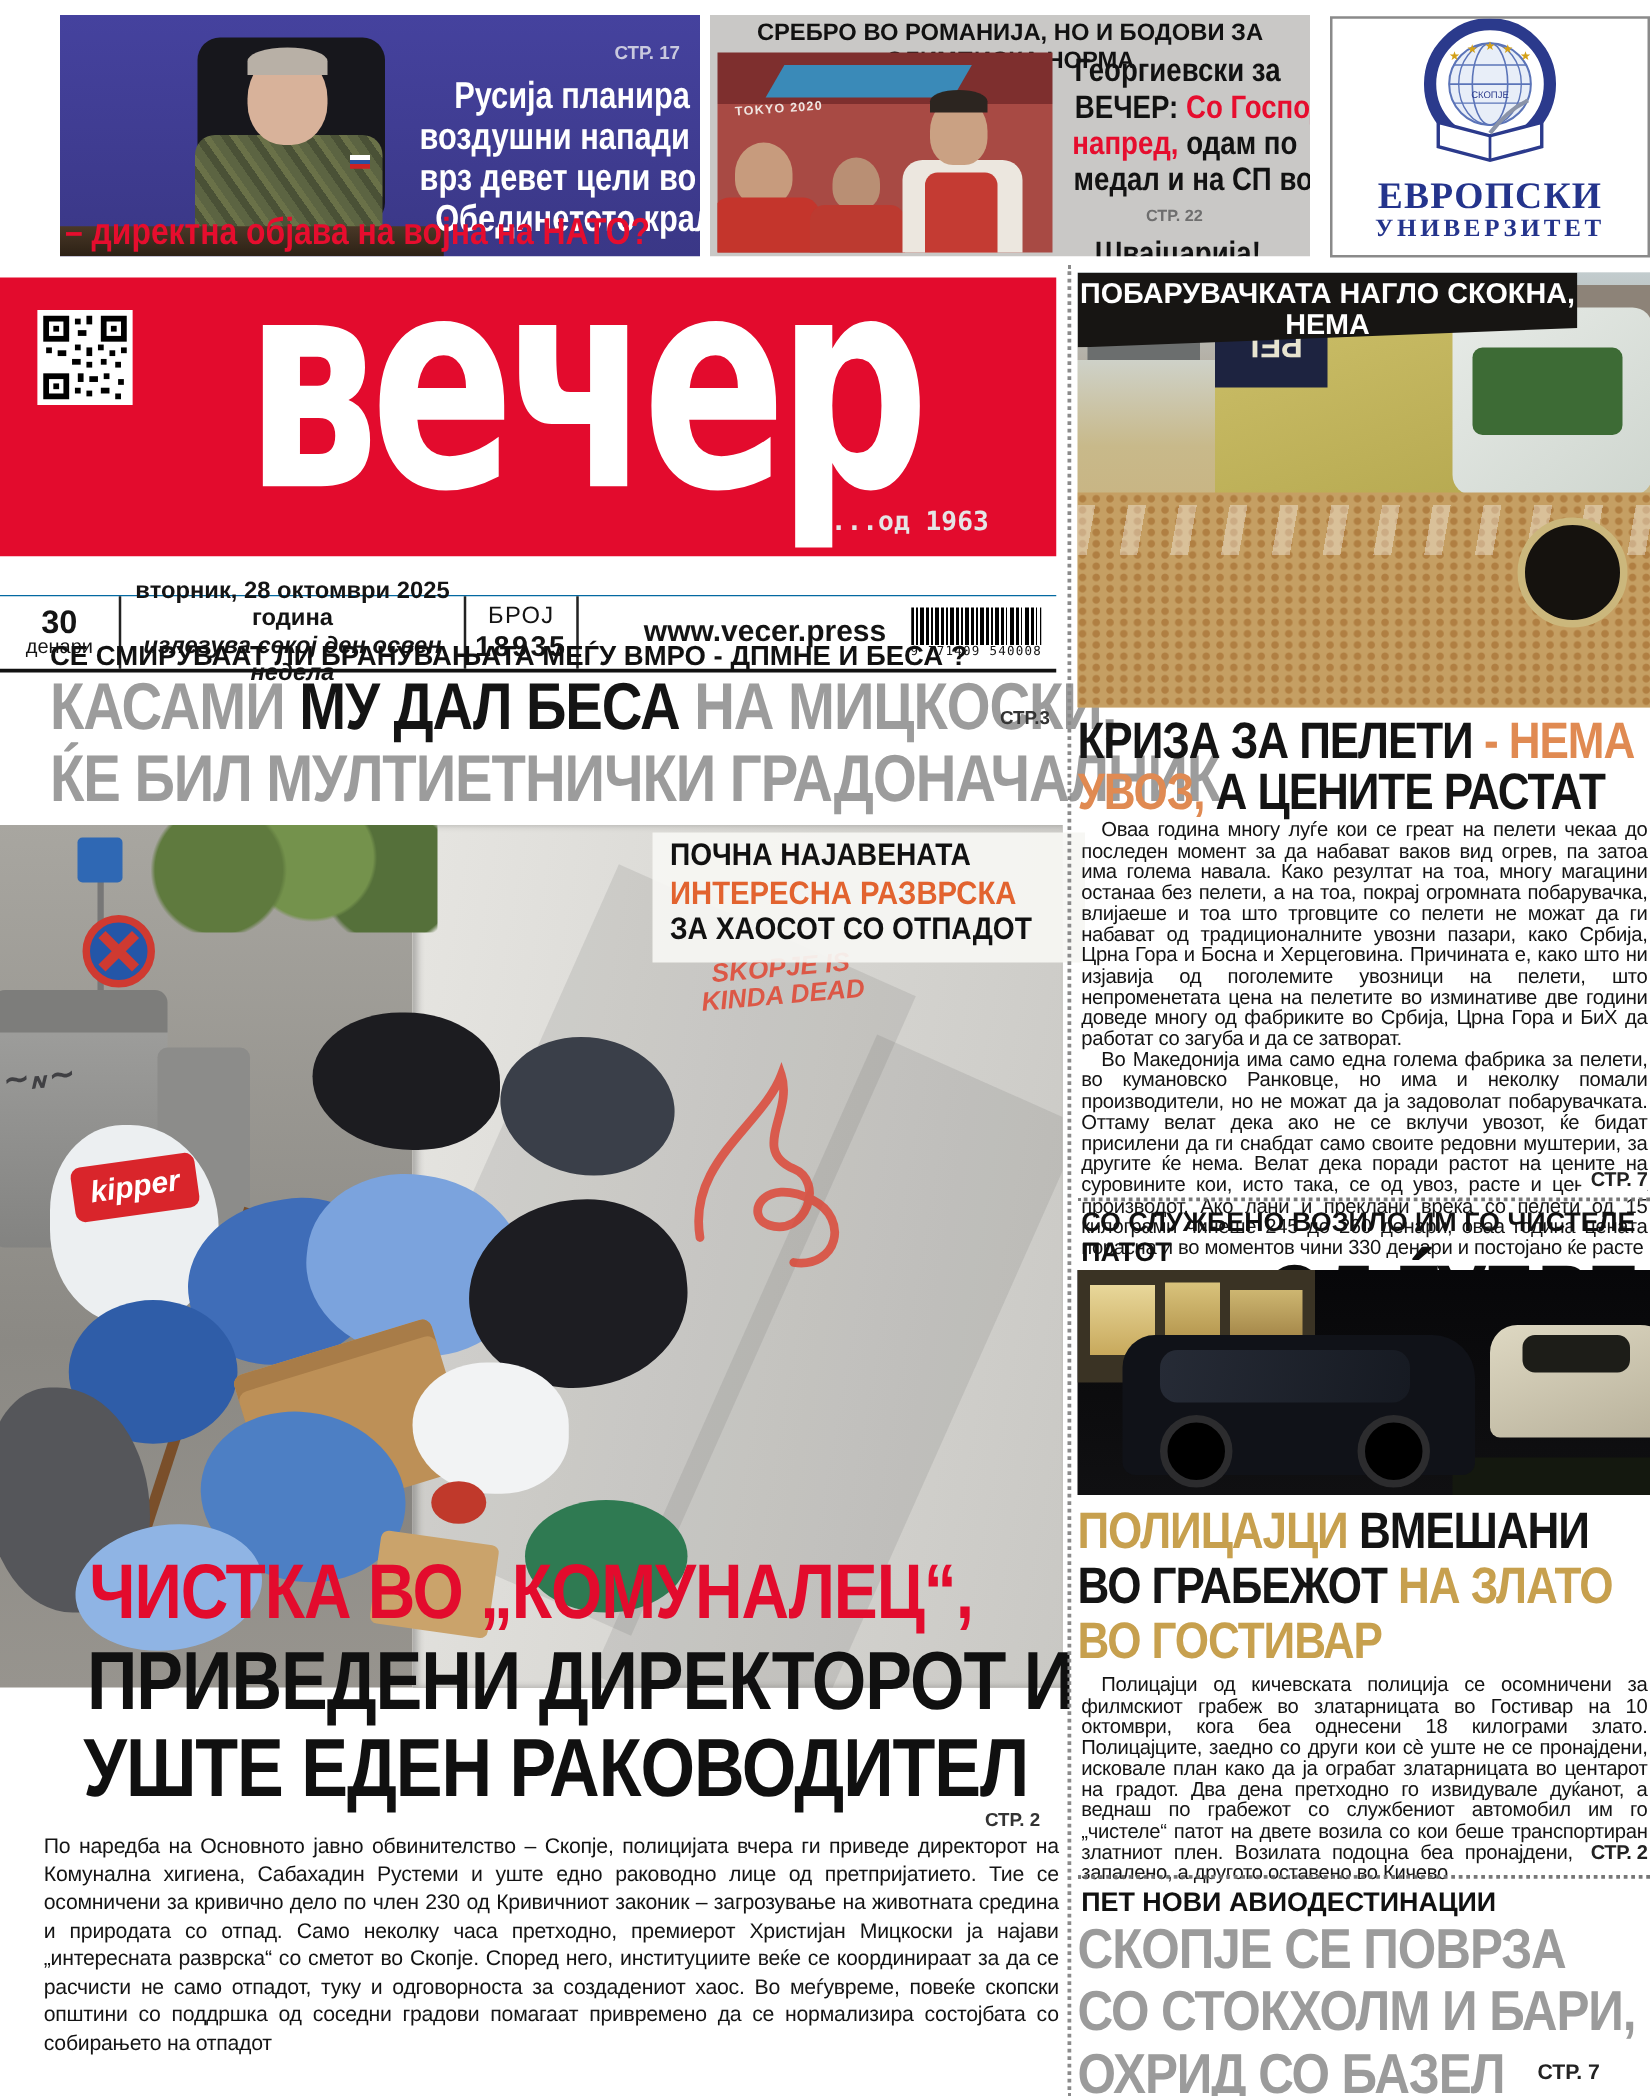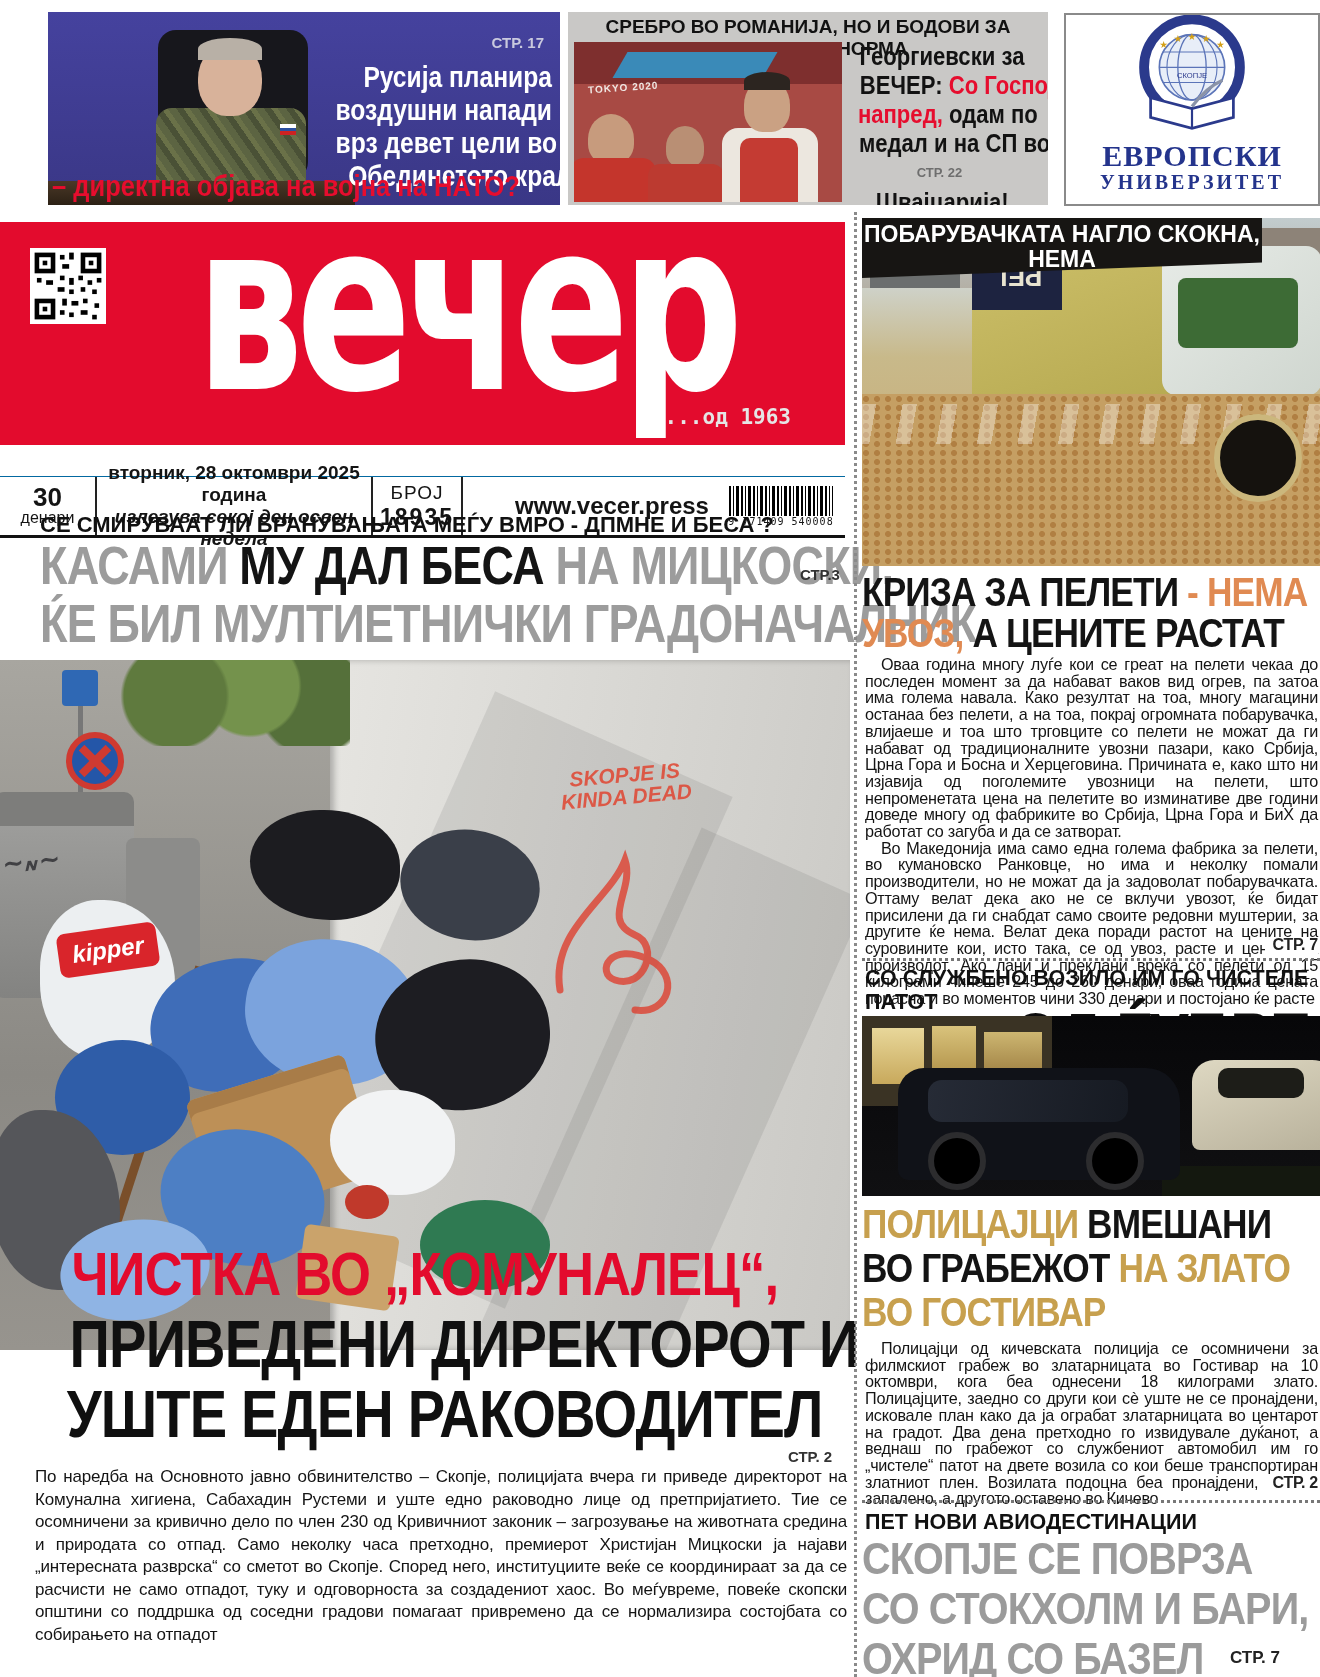--- a/index.html
+++ b/index.html
@@ -319,20 +319,25 @@
       <span style="left:160px;top:470px;width:165px;height:135px;background:#4d7fc4;border-radius:50%;transform:rotate(12deg);"></span>
       <span style="left:-10px;top:450px;width:130px;height:180px;background:#55565a;border-radius:40% 60% 45% 55%;"></span>
       <span style="left:420px;top:540px;width:130px;height:90px;background:#2f7a52;border-radius:50%;"></span>
       <span style="left:345px;top:525px;width:44px;height:34px;background:#c0392b;border-radius:50%;"></span>
       <span style="left:300px;top:570px;width:95px;height:75px;background:#caa36b;border-radius:6px;transform:rotate(8deg);"></span>
       <span style="left:60px;top:560px;width:150px;height:100px;background:#8fb4e4;border-radius:50%;transform:rotate(-8deg);"></span>
       <span style="left:58px;top:268px;width:100px;height:44px;background:#d9252b;border-radius:8px;transform:rotate(-8deg);color:#fff;font-weight:bold;font-style:italic;font-size:24px;text-align:center;line-height:44px;">kipper</span>
     </div>
   </div>
 
+  <div class="abs ovl">
+    <div class="o1"><span class="cx" style="--sx:.9">ПОЧНА НАЈАВЕНАТА</span></div>
+    <div class="o2"><span class="cx" style="--sx:.9">ИНТЕРЕСНА РАЗВРСКА</span></div>
+    <div class="o1"><span class="cx" style="--sx:.9">ЗА ХАОСОТ СО ОТПАДОТ</span></div>
+  </div>
 
   <div class="abs hd-gj" style="top:1000px;"><span class="cxr" style="--sx:.82">ОД ЃУБРЕ</span></div>
   <div class="abs hd-gj" style="top:1088px;"><span class="cxr" style="--sx:.82">ДО ЛИСИЦИ</span></div>
   <div class="abs hd-red" style="top:1238px;"><span class="cxc" style="--sx:.85">ЧИСТКА ВО „КОМУНАЛЕЦ“,</span></div>
   <div class="abs hd-bk" style="top:1306px;"><span class="cxc" style="--sx:.85">ПРИВЕДЕНИ ДИРЕКТОРОТ И</span></div>
   <div class="abs hd-bk" style="top:1376px;"><span class="cxc" style="--sx:.85">УШТЕ ЕДЕН РАКОВОДИТЕЛ</span></div>
   <div class="abs ref" style="left:788px;top:1448px;">СТР. 2</div>
   <div class="abs waste-body">По наредба на Основното јавно обвинителство – Скопје, полицијата вчера ги приведе директорот на Комунална хигиена, Сабахадин Рустеми и уште едно раководно лице од претпријатието. Тие се осомничени за кривично дело по член 230 од Кривичниот законик – загрозување на животната средина и природата со отпад. Само неколку часа претходно, премиерот Христијан Мицкоски ја најави „интересната разврска“ со сметот во Скопје. Според него, институциите веќе се координираат за да се расчисти не само отпадот, туку и одговорноста за создадениот хаос. Во меѓувреме, повеќе скопски општини со поддршка од соседни градови помагаат привремено да се нормализира состојбата со собирањето на отпадот</div>
 
   <div class="abs vdiv"></div>

